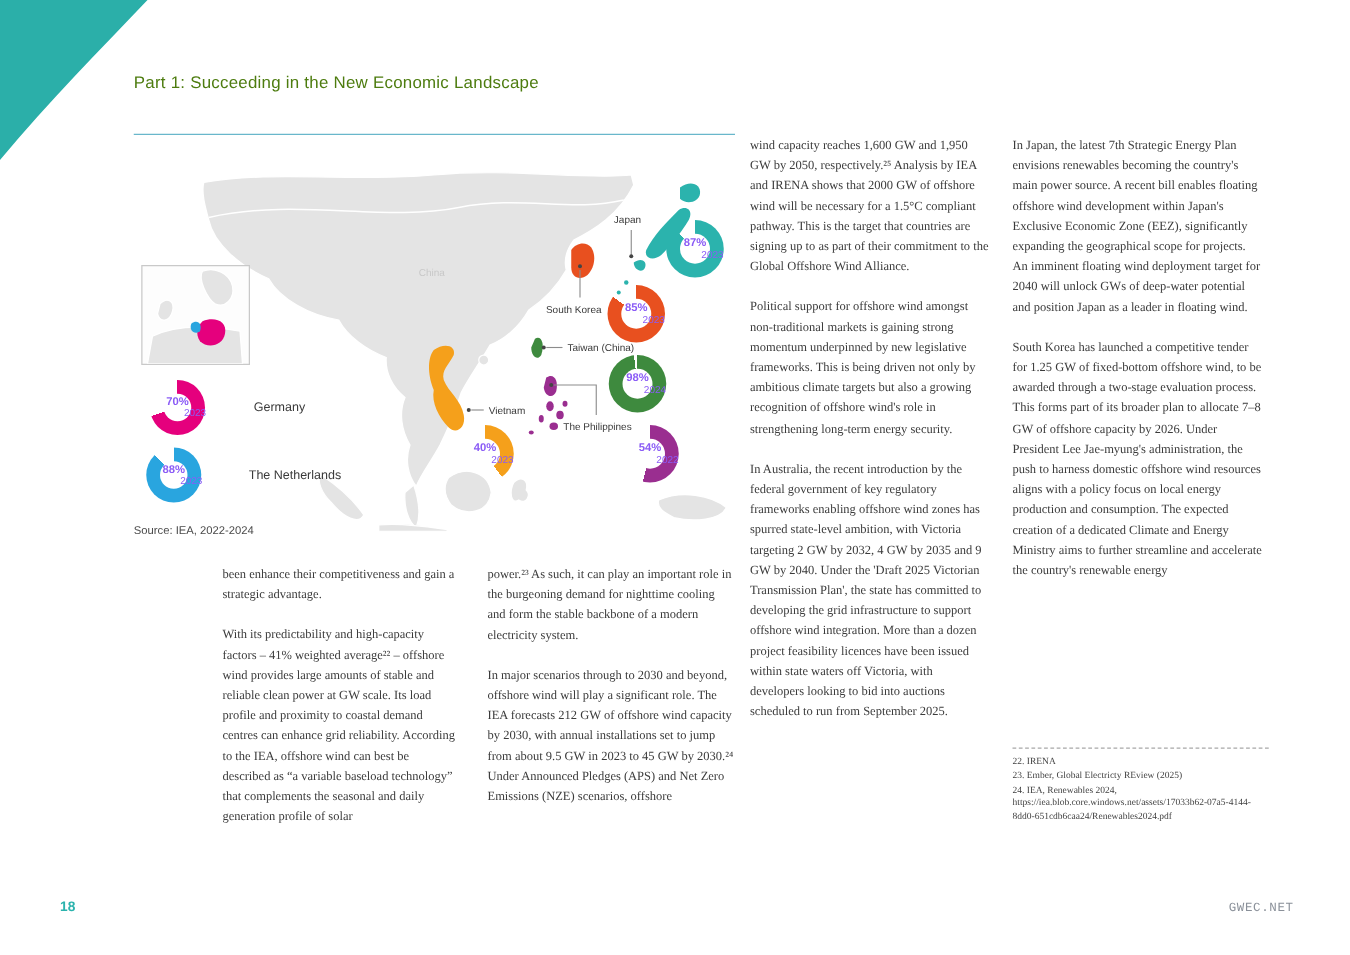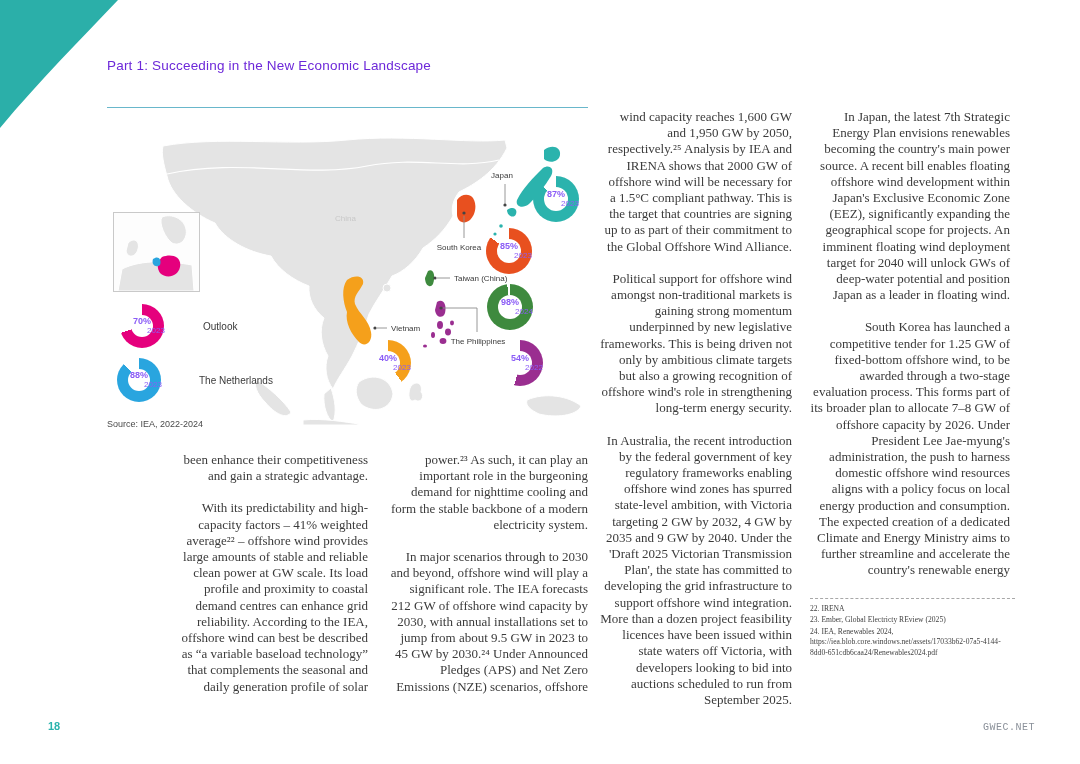--- a/index.html
+++ b/index.html
@@ -1,36 +1,36 @@
 <!DOCTYPE html>
 <html><head>
 <meta charset="utf-8">
 <style>
   html,body{margin:0;padding:0;background:#fff;}
   .page{position:relative;width:1080px;height:764px;background:#ffffff;overflow:hidden;
         font-family:"Liberation Sans",sans-serif;color:#3b3b3b;}
   .abs{position:absolute;}
-  .part-title{left:107px;top:58px;font-size:13.5px;letter-spacing:.2px;color:#6d28d9;}
+  .part-title{left:107px;top:58px;font-size:13.5px;letter-spacing:.2px;color:#4d7c0f;}
   .fig-rule{left:107px;top:107px;width:481px;height:0;border-top:1px solid #69b7cb;}
   .fig-title{left:107px;top:116px;font-size:12px;color:#3a3a3a;}
   .fig-source{left:107px;top:419px;font-size:9px;color:#4a4a4a;}
   .map-wrap{left:107px;top:138px;width:481px;height:287px;}
   .inset{left:113px;top:212px;width:85px;height:78px;border:1px solid #c9c9c9;background:#fdfdfd;}
   .legend-label{font-size:10px;color:#3a3a3a;}
   
   .donut{position:absolute;border-radius:50%;}
   .donut .ring{position:absolute;inset:0;border-radius:50%;
     background:conic-gradient(var(--c) calc(var(--pct)*1%), transparent calc(var(--pct)*1%) 100%);}
   .donut .hole{position:absolute;inset:11px;background:#fff;border-radius:50%;}
   .donut .dtext{position:absolute;inset:0;display:flex;flex-direction:column;align-items:center;
     justify-content:center;line-height:10px;color:#8b5cf6;z-index:2;}
   .donut .dtext b{font-size:9px;}
   .donut .dtext span{font-size:8px;padding-left:28px;}
   
-  .col{position:absolute;font-family:"Liberation Serif",serif;font-size:13px;line-height:16.2px;color:#3b3b3b;text-align:right;}
+  .col{position:absolute;font-family:"Liberation Serif",serif;font-size:10px;line-height:16.2px;color:#3b3b3b;}
   .col p{margin:0 0 16px 0;}
   .footnotes{position:absolute;left:810px;top:598px;width:205px;
     font-family:"Liberation Serif",serif;font-size:7.6px;line-height:10.4px;color:#3f3f3f;
     border-top:1px dashed #a8a8a8;padding-top:5px;overflow-wrap:anywhere;}
   .footnotes p{margin:0 0 1px 0;}
   .page-num{left:48px;top:720px;font-size:11px;font-weight:bold;color:#2bb3ad;}
   .site{left:940px;top:722px;width:95px;text-align:right;font-size:10px;color:#8a9099;letter-spacing:.5px;font-family:Liberation Mono, monospace;}
   svg text{font-family:"Liberation Sans",sans-serif;}
 </style>
 </head>
@@ -169,21 +169,21 @@
   </div>
   <div class="donut" style="left: 117px; top: 358px; width: 44px; height: 44px; --pct: 88; --c: #29a5df;">
     <div class="ring"></div>
       <div class="hole"></div>
     <div class="dtext">
         <b>88%</b>
         <span>2023</span>
       </div>
   </div>
 
-  <div class="abs legend-label" style="left:203px;top:321px">Outlook</div>
+  <div class="abs legend-label" style="left:203px;top:321px">Germany</div>
   <div class="abs legend-label" style="left:199px;top:375px">The Netherlands</div>
 
   <div class="abs fig-source">Source: IEA, 2022-2024</div>
 
   <div class="col" style="left:178px;top:452px;width:190px">
     <p>been enhance their competitiveness and gain a strategic advantage.</p>
     <p>With its predictability and high-capacity factors – 41% weighted average²² – offshore wind provides large amounts of stable and reliable clean power at GW scale. Its load profile and proximity to coastal demand centres can enhance grid reliability. According to the IEA, offshore wind can best be described as “a variable baseload technology” that complements the seasonal and daily generation profile of solar</p>
   </div>
   <div class="col" style="left:390px;top:452px;width:198px">
     <p>power.²³ As such, it can play an important role in the burgeoning demand for nighttime cooling and form the stable backbone of a modern electricity system.</p>

